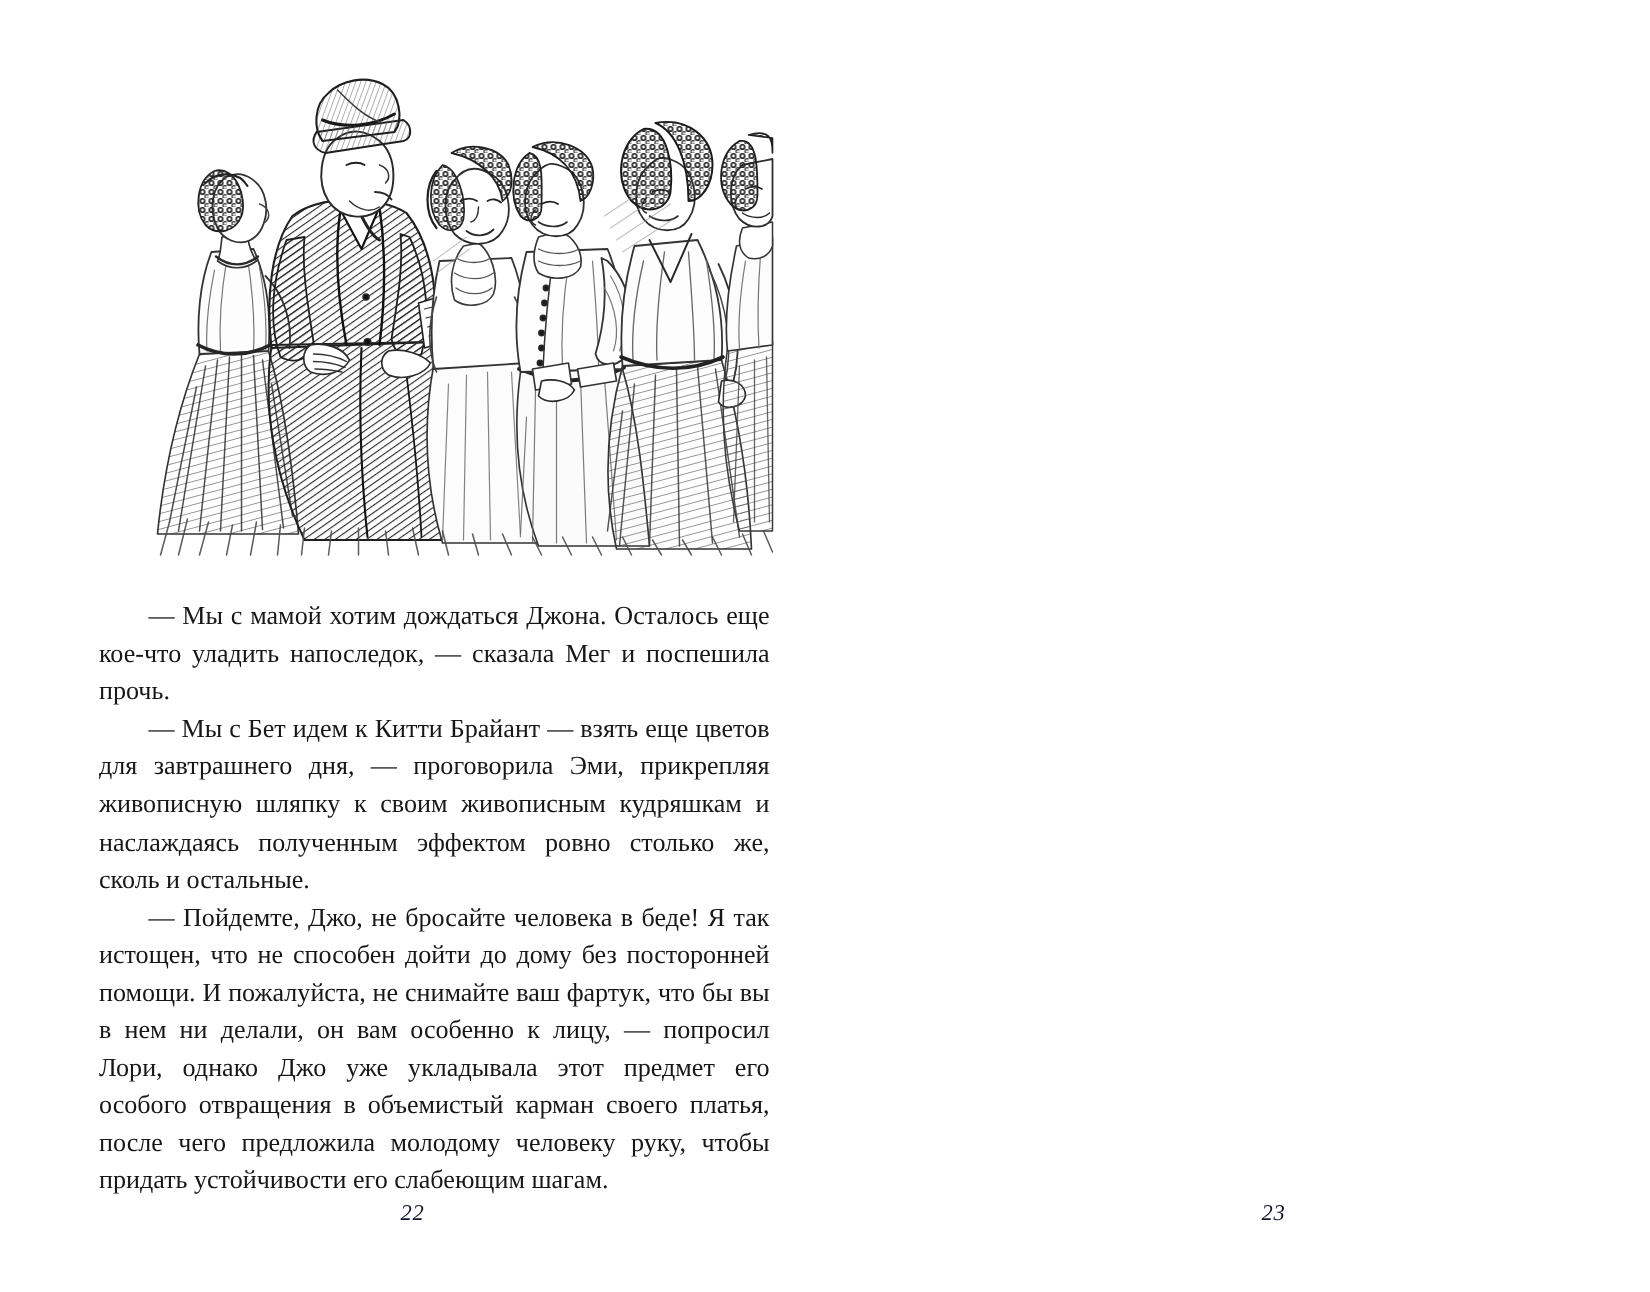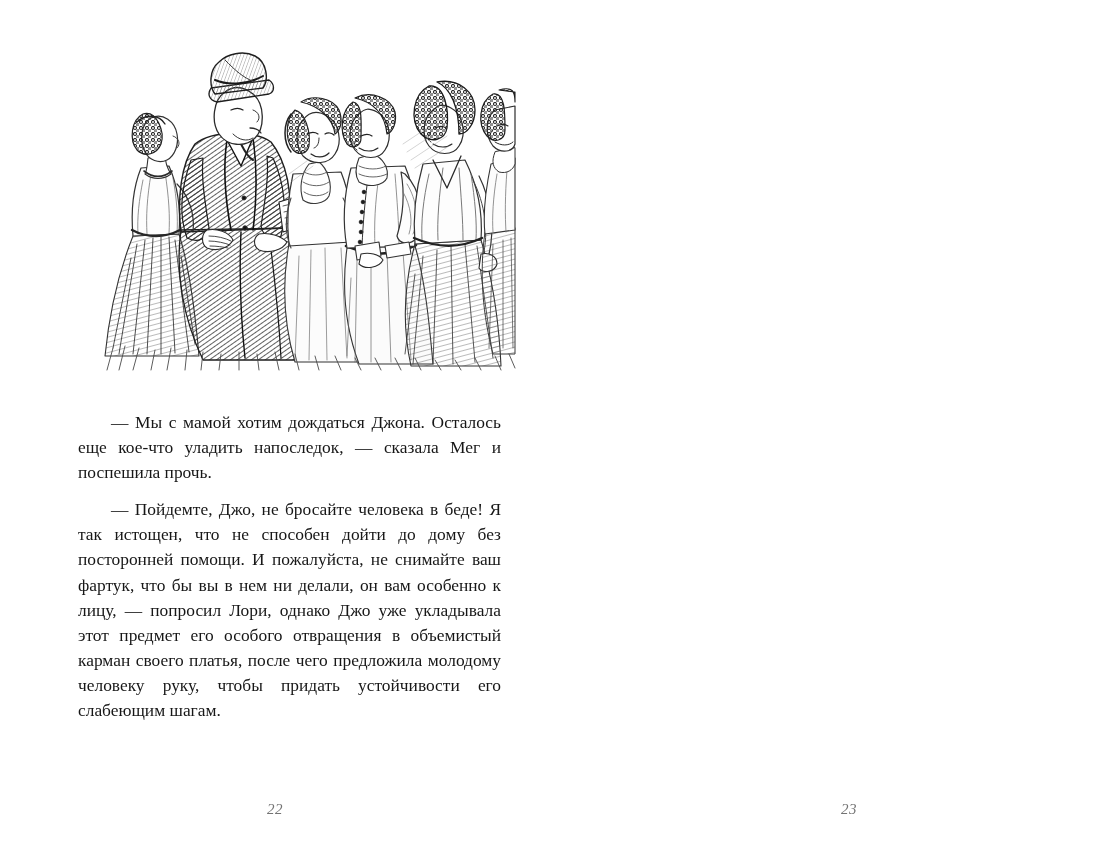--- a/index.html
+++ b/index.html
@@ -45,38 +45,38 @@
     font-size: 17.4px;
     line-height: 25.1px;
     text-align: justify;
     text-justify: inter-word;
     hyphens: manual;
     color: #171717;
   }
   .textcol.left  { left: 66px;  top: 398px; width: 447px; }
 
   .textcol p {
-    margin: 12px;
+    margin: 0;
     text-indent: 33px;
   }
   .textcol p:last-child { text-align: justify; }
 
   
   .textcol p { text-align-last: left; }
 
   
   .folio {
     position: absolute;
     bottom: 43px;
     width: 100%;
     text-align: center;
     font-size: 15px;
     font-style: italic;
     letter-spacing: 0.5px;
-    color: #737373;
+    color: #0f172a;
   }
 </style>
 </head>
 <body>
 
 <div class="spread">
 
   <div class="page page-left">
 
     <div class="illustration">
@@ -379,20 +379,21 @@
               <path d="M372 310 L378 322"></path>
             <path d="M392 308 L398 322"></path>
               <path d="M406 306 L412 320"></path>
           </g>
         </g>
       </svg>
     </div>
 
     <div class="textcol left">
       <p>— Мы с мамой хотим дождаться Джона. Осталось еще кое-что уладить напоследок, — сказала Мег и поспешила прочь.</p>
+      <p>— Мы с Бет идем к Китти Брайант — взять еще цветов для завтрашнего дня, — проговорила Эми, прикрепляя живописную шляпку к своим живописным кудряшкам и наслаждаясь полученным эффектом ровно столько же, сколь и остальные.</p>
       <p>— Пойдемте, Джо, не бросайте человека в беде! Я так истощен, что не способен дойти до дому без посторонней помощи. И пожалуйста, не снимайте ваш фартук, что бы вы в нем ни делали, он вам особенно к лицу, — попросил Лори, однако Джо уже укладывала этот предмет его особого отвращения в объемистый карман своего платья, после чего предложила молодому человеку руку, чтобы придать устойчивости его слабеющим шагам.</p>
     </div>
 
     <div class="folio">22</div>
   </div>
 
   <div class="page page-right">
 
     <div class="folio">23</div>
   </div>

